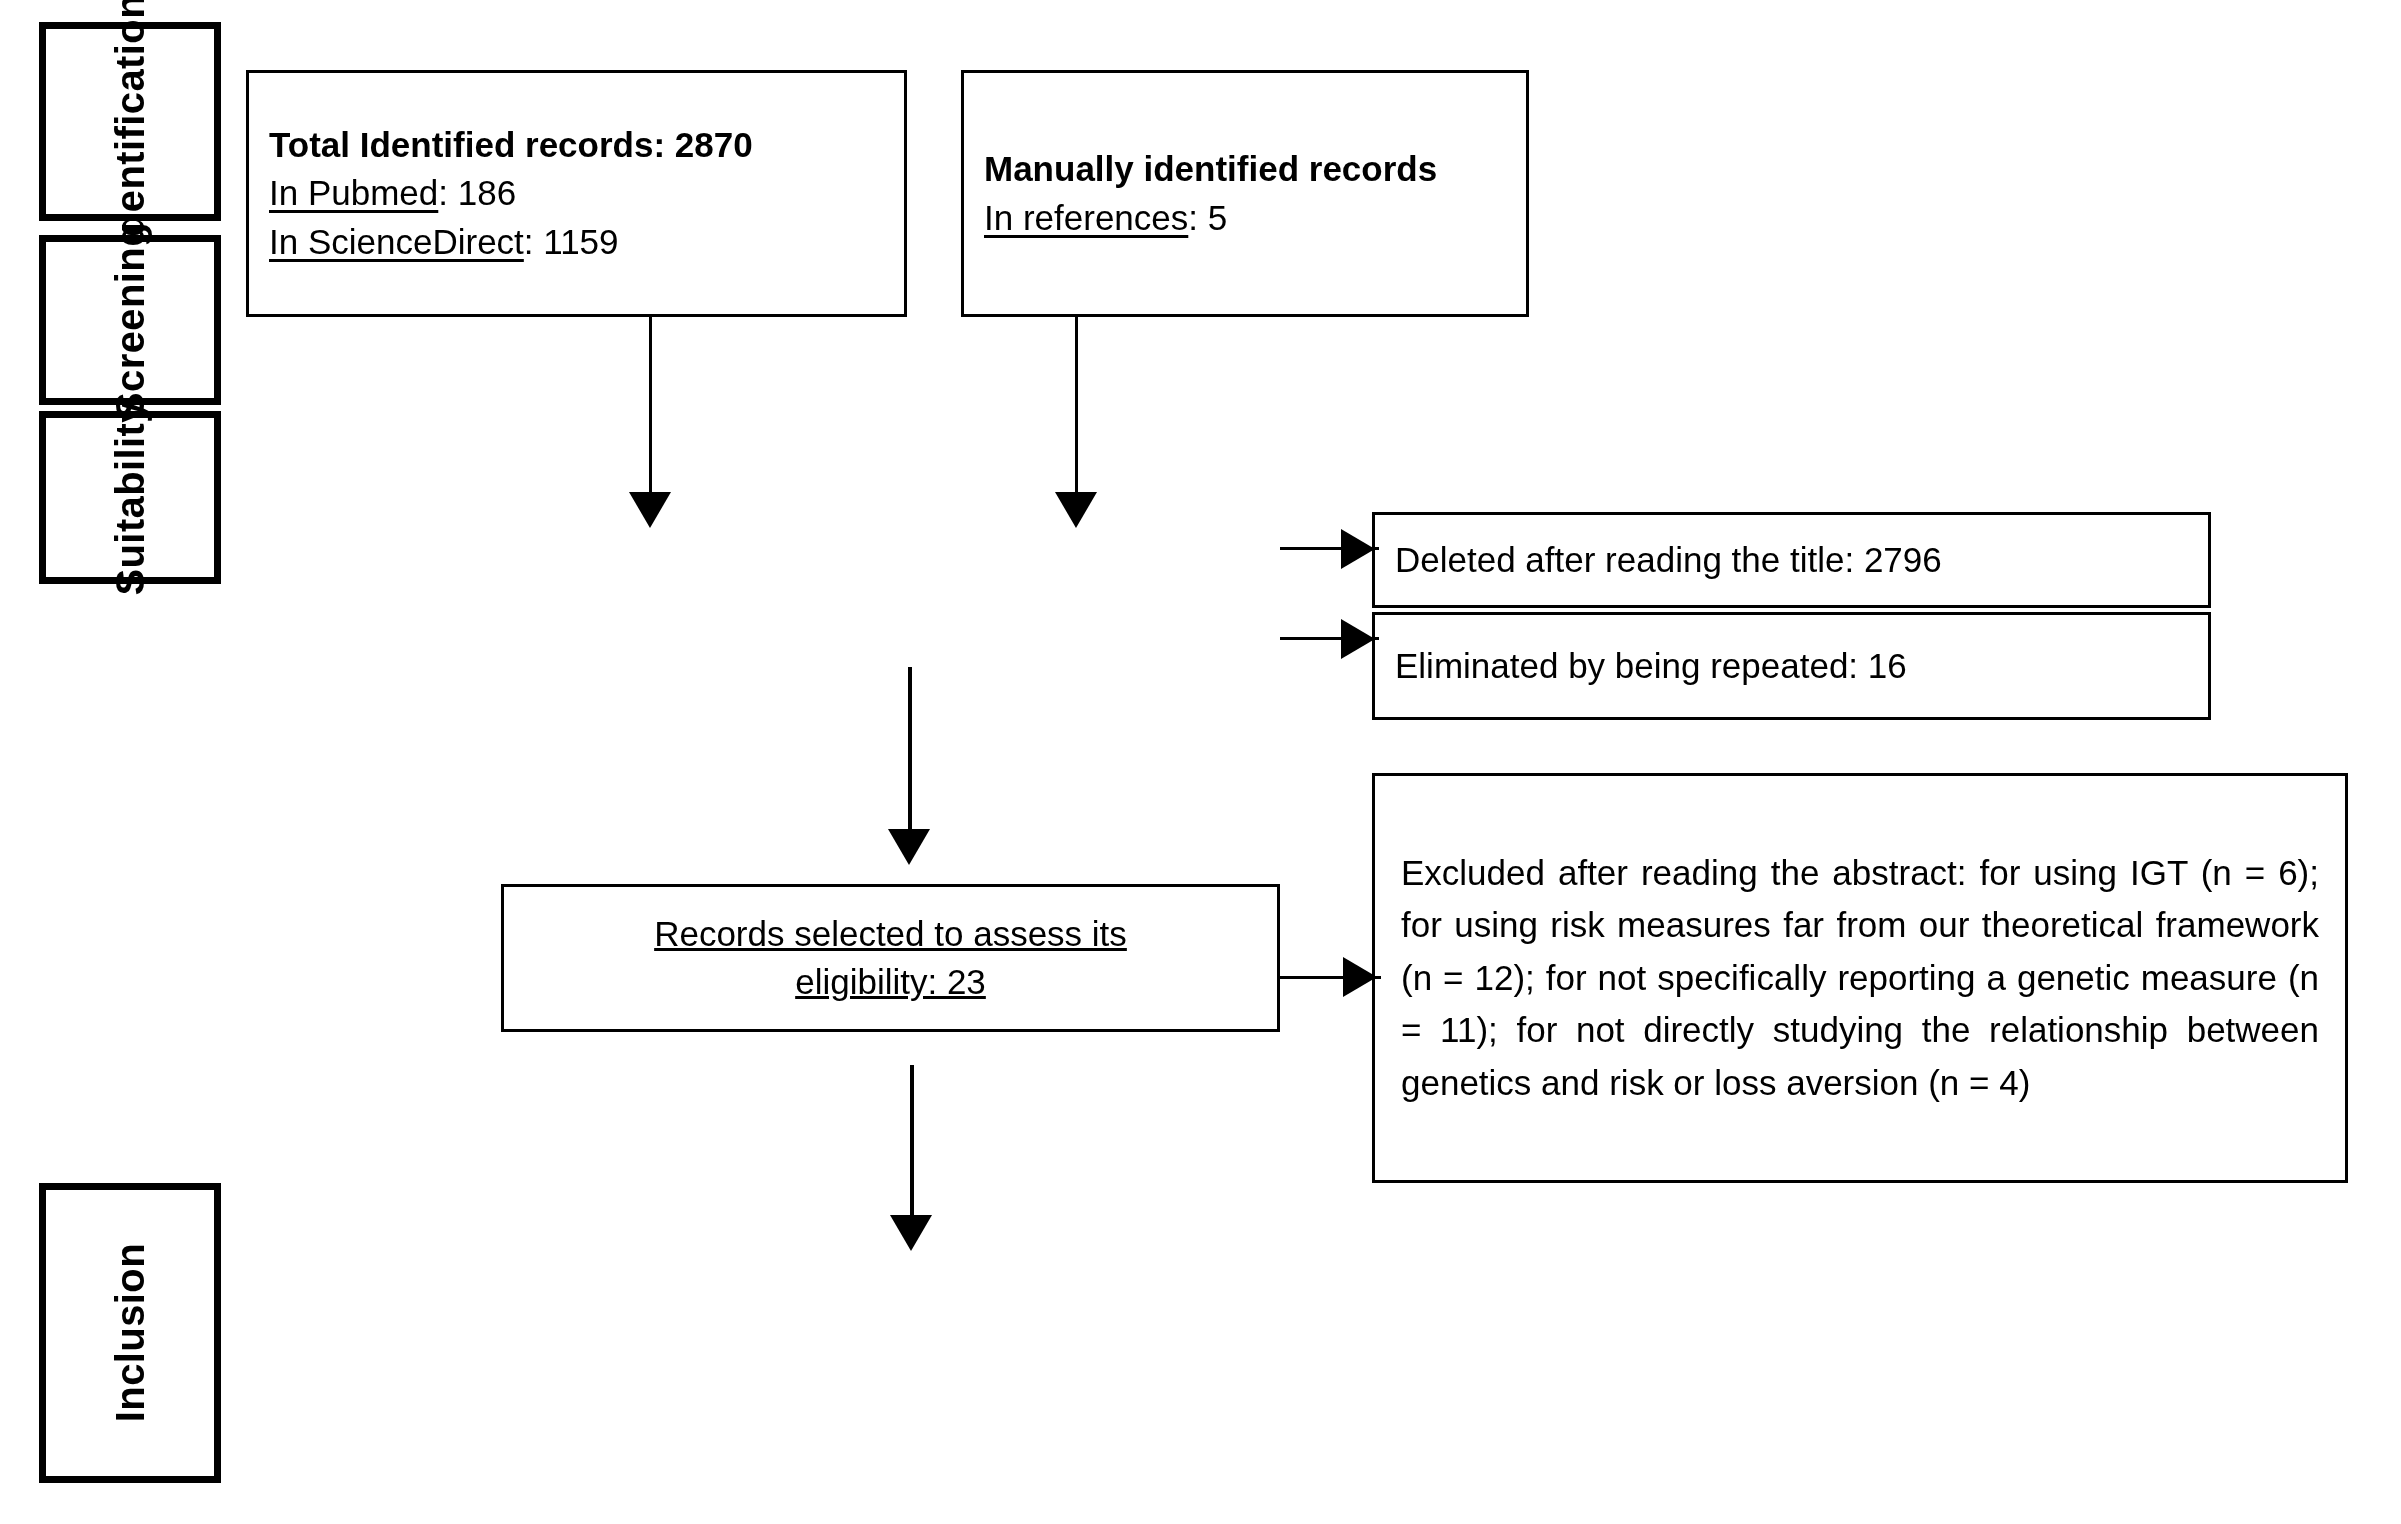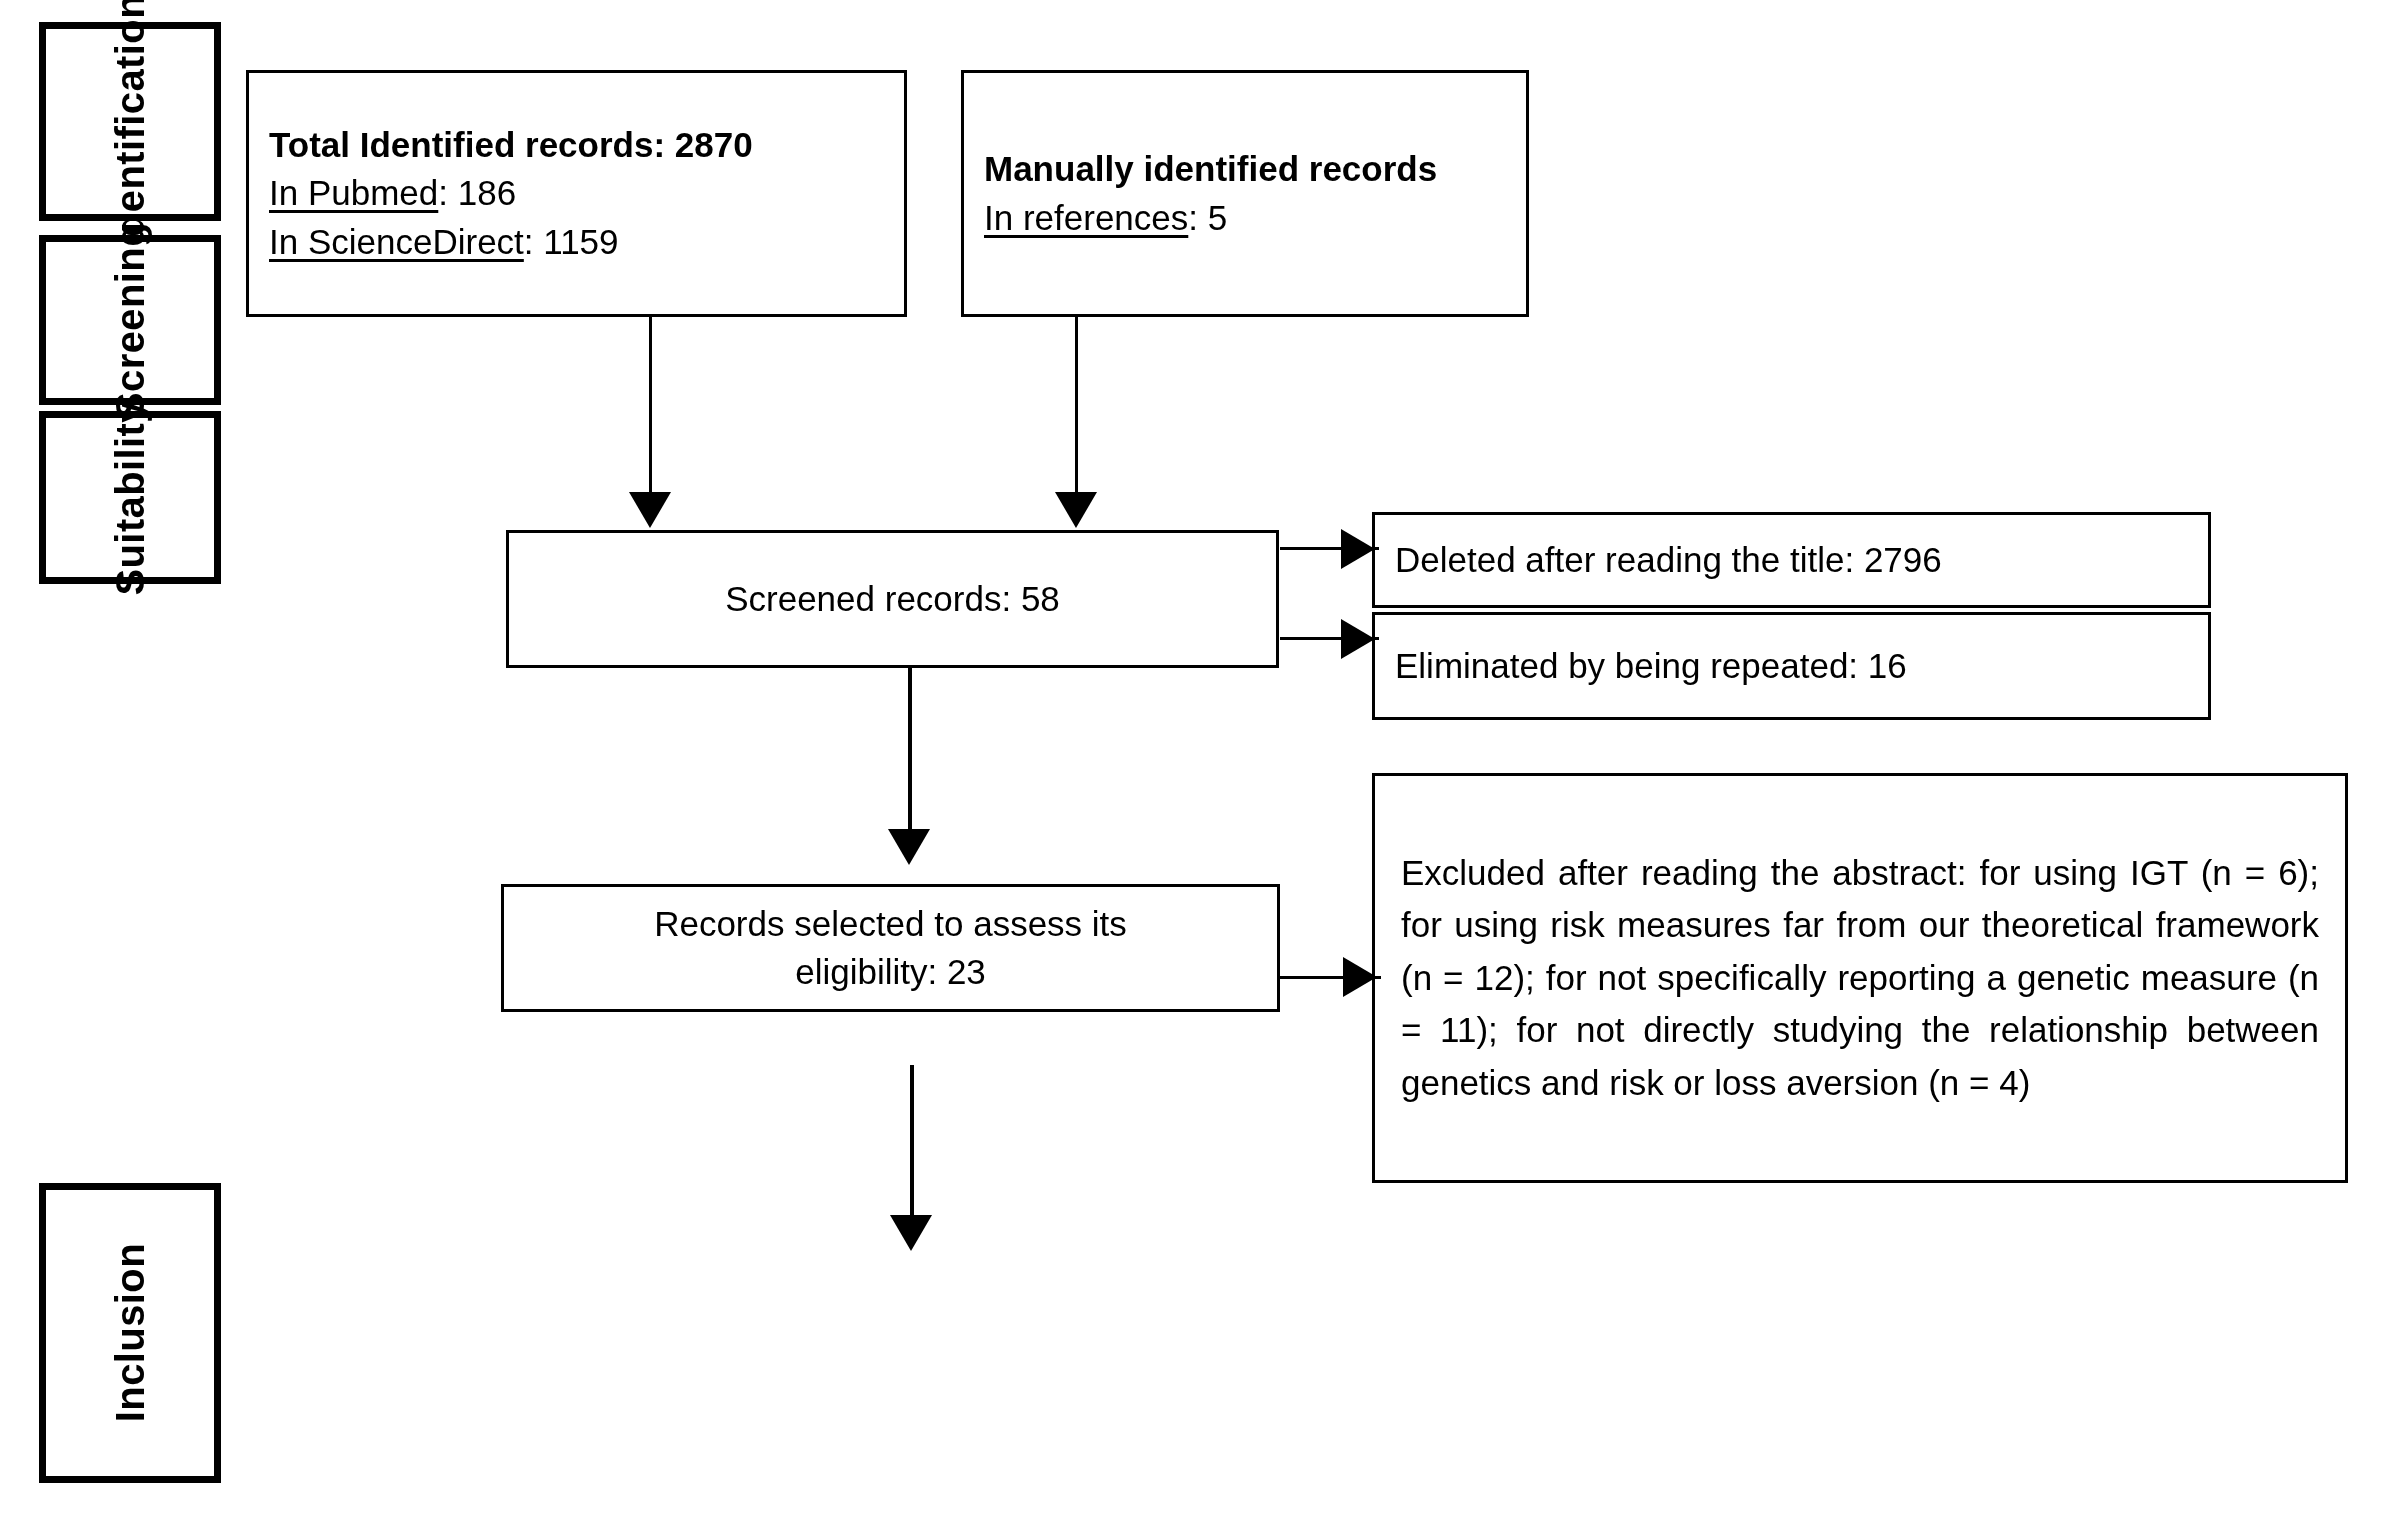--- a/index.html
+++ b/index.html
@@ -130,42 +130,39 @@
       <span class="line"><span class="uline">In references</span><span>: 5</span></span>
     </span>
   </div>
 
   <div class="vline" style="left:649px; top:317px; height:178px;"></div>
   <div class="arrow-down" style="left:629px; top:492px;"></div>
 
   <div class="vline" style="left:1075px; top:317px; height:178px;"></div>
   <div class="arrow-down" style="left:1055px; top:492px;"></div>
 
-  <div class="box" style="left:506px; top:530px; width:773px; height:138px;">
-    <span class="box-text">Screened records: 58</span>
-  </div>
 
   <div class="box" style="left:1372px; top:512px; width:839px; height:96px;">
     <span class="box-text ta-left">Deleted after reading the title: 2796</span>
   </div>
 
   <div class="box" style="left:1372px; top:612px; width:839px; height:108px;">
     <span class="box-text ta-left">Eliminated by being repeated: 16</span>
   </div>
 
   <div class="hline" style="left:1280px; top:547px; width:99px;"></div>
   <div class="arrow-right" style="left:1341px; top:529px;"></div>
 
   <div class="hline" style="left:1280px; top:637px; width:99px;"></div>
   <div class="arrow-right" style="left:1341px; top:619px;"></div>
 
   <div class="vline" style="left:908px; top:667px; width:3.9px; height:166px;"></div>
   <div class="arrow-down" style="left:888px; top:829px;"></div>
 
-  <div class="box" style="left:501px; top:884px; width:779px; height:128px;">
+  <div class="box" style="left:501px; top:884px; width:779px; height:148px;text-decoration:underline;">
     <span class="box-text">
       <span class="line">Records selected to assess its</span>
       <span class="line">eligibility: 23</span>
     </span>
   </div>
 
   <div class="box" style="left:1372px; top:773px; width:976px; height:410px;">
     <span class="box-text ta-just" style="padding:0 26px; line-height:1.50;">Excluded after reading the abstract: for using IGT (n = 6); for using risk measures far from our theoretical framework (n = 12); for not specifically reporting a genetic measure (n = 11); for not directly studying the relationship between genetics and risk or loss aversion (n = 4)</span>
   </div>
 

